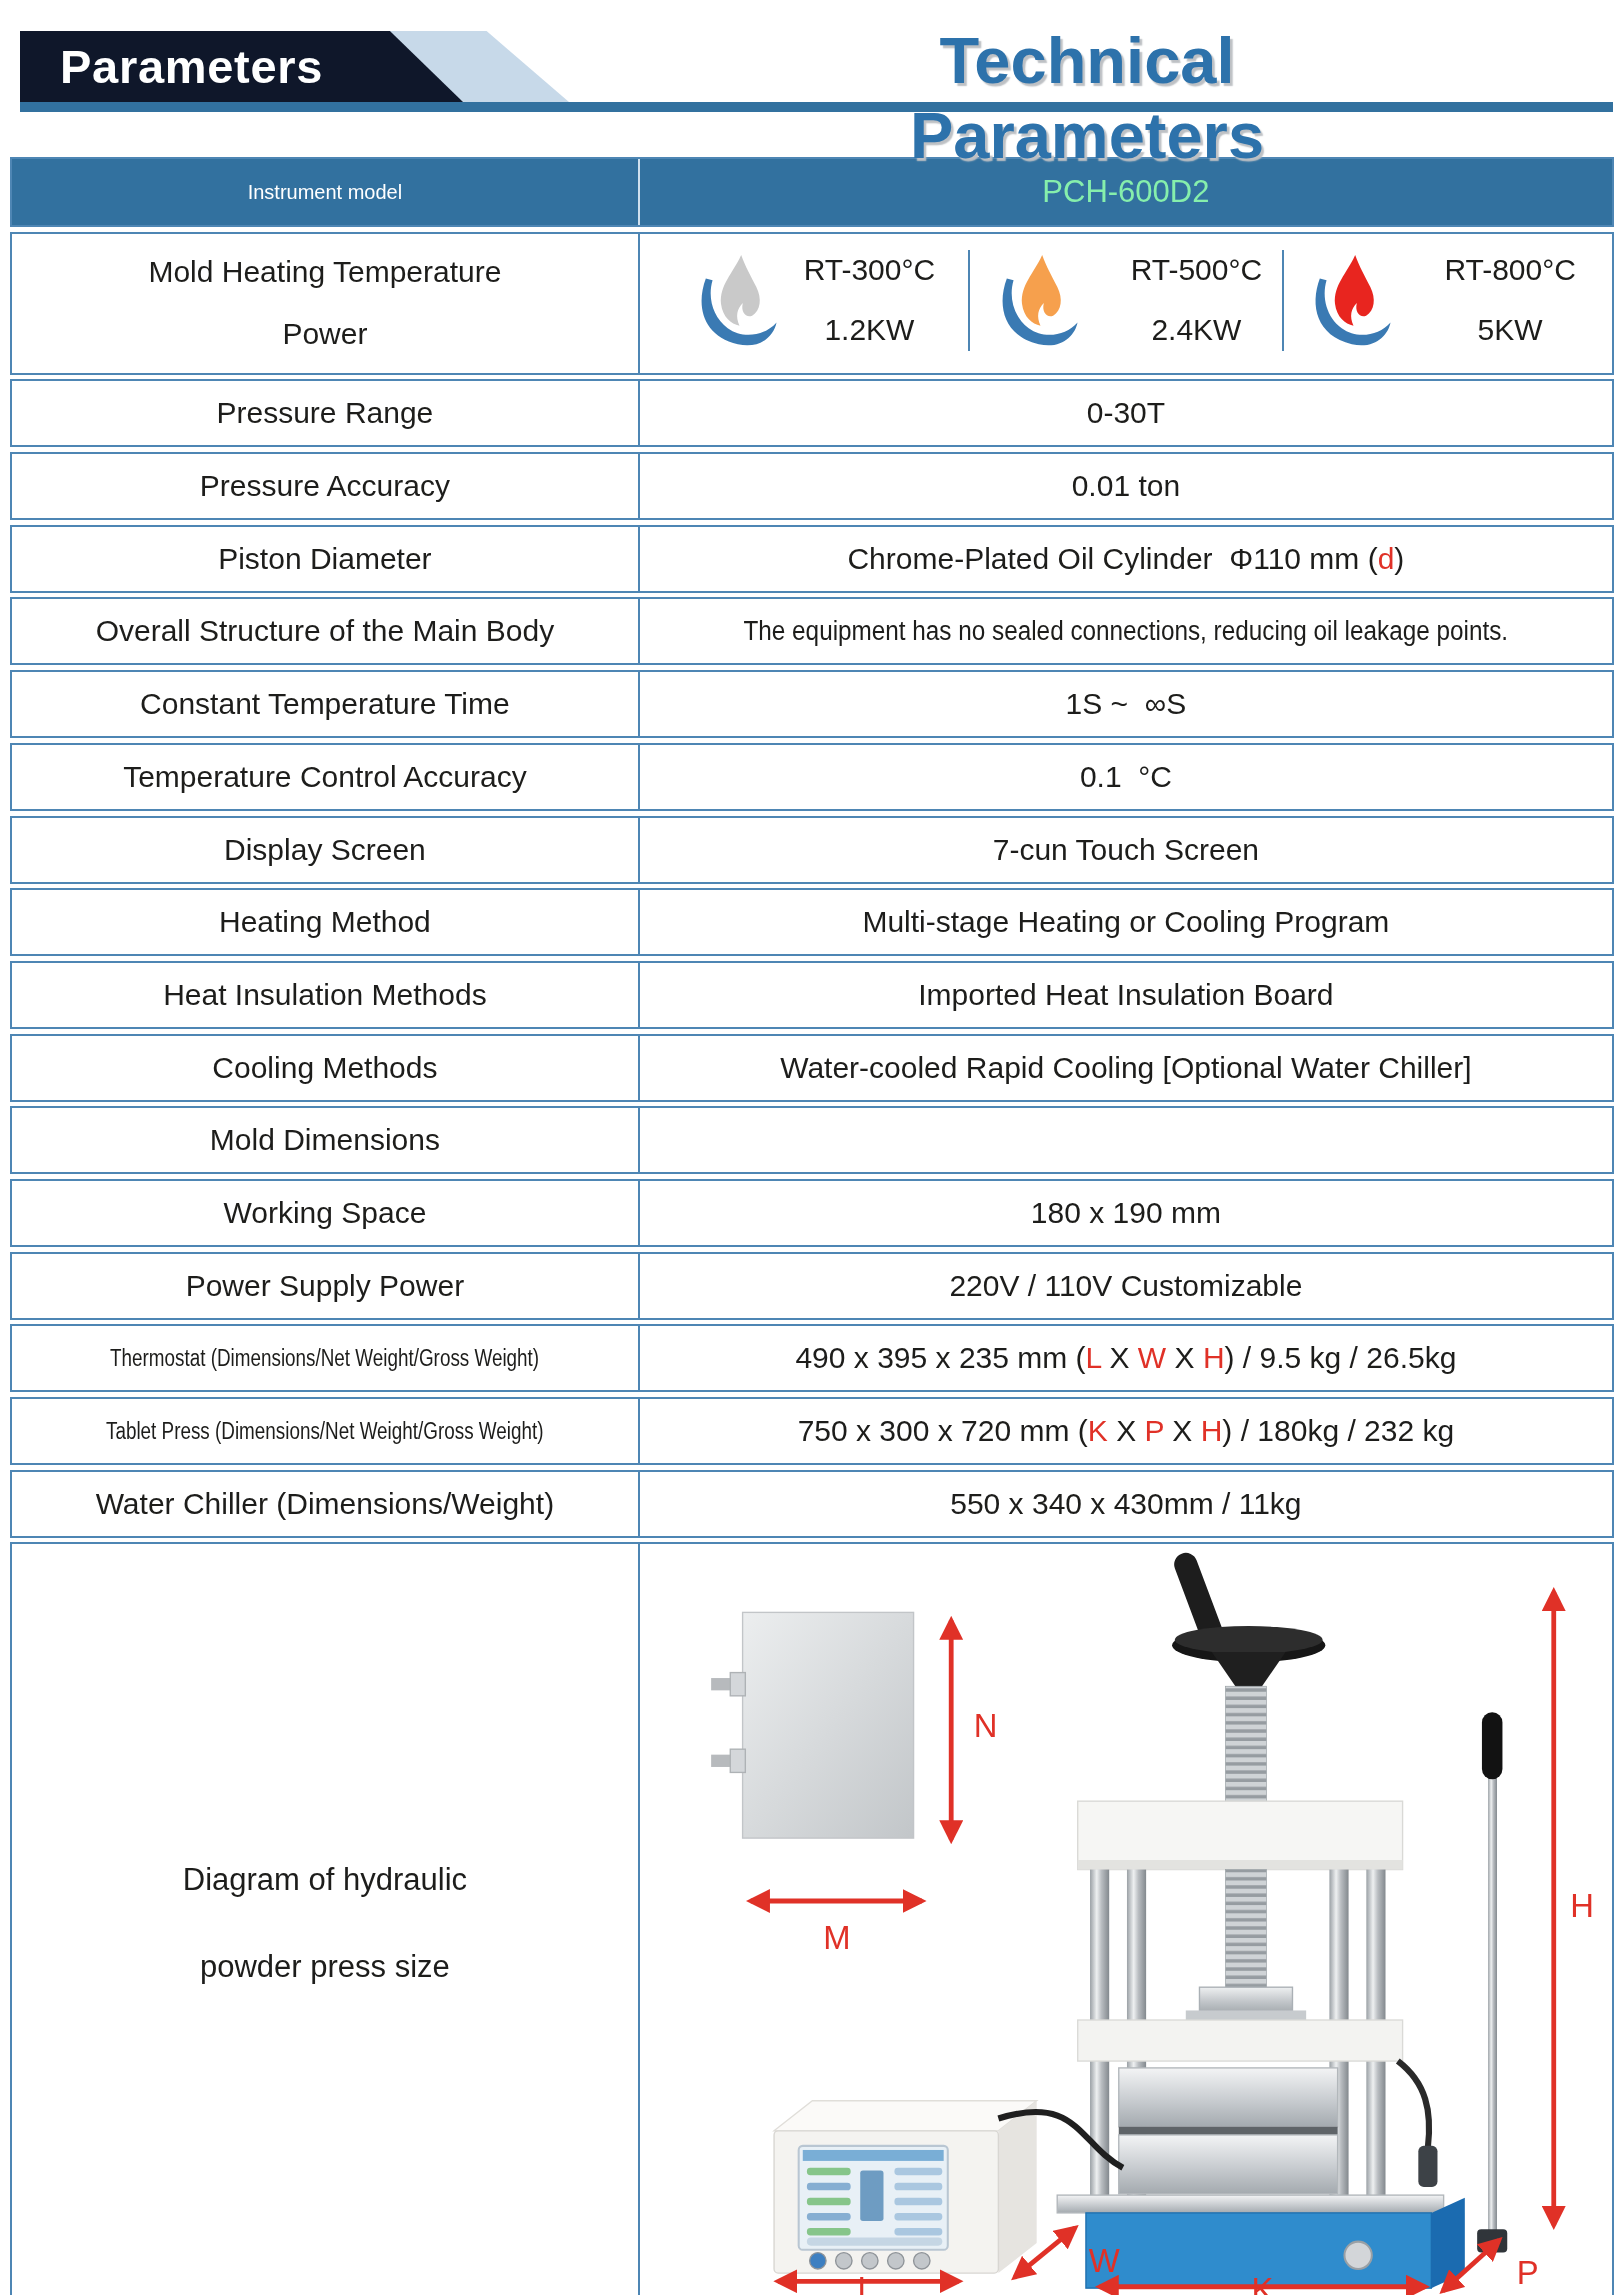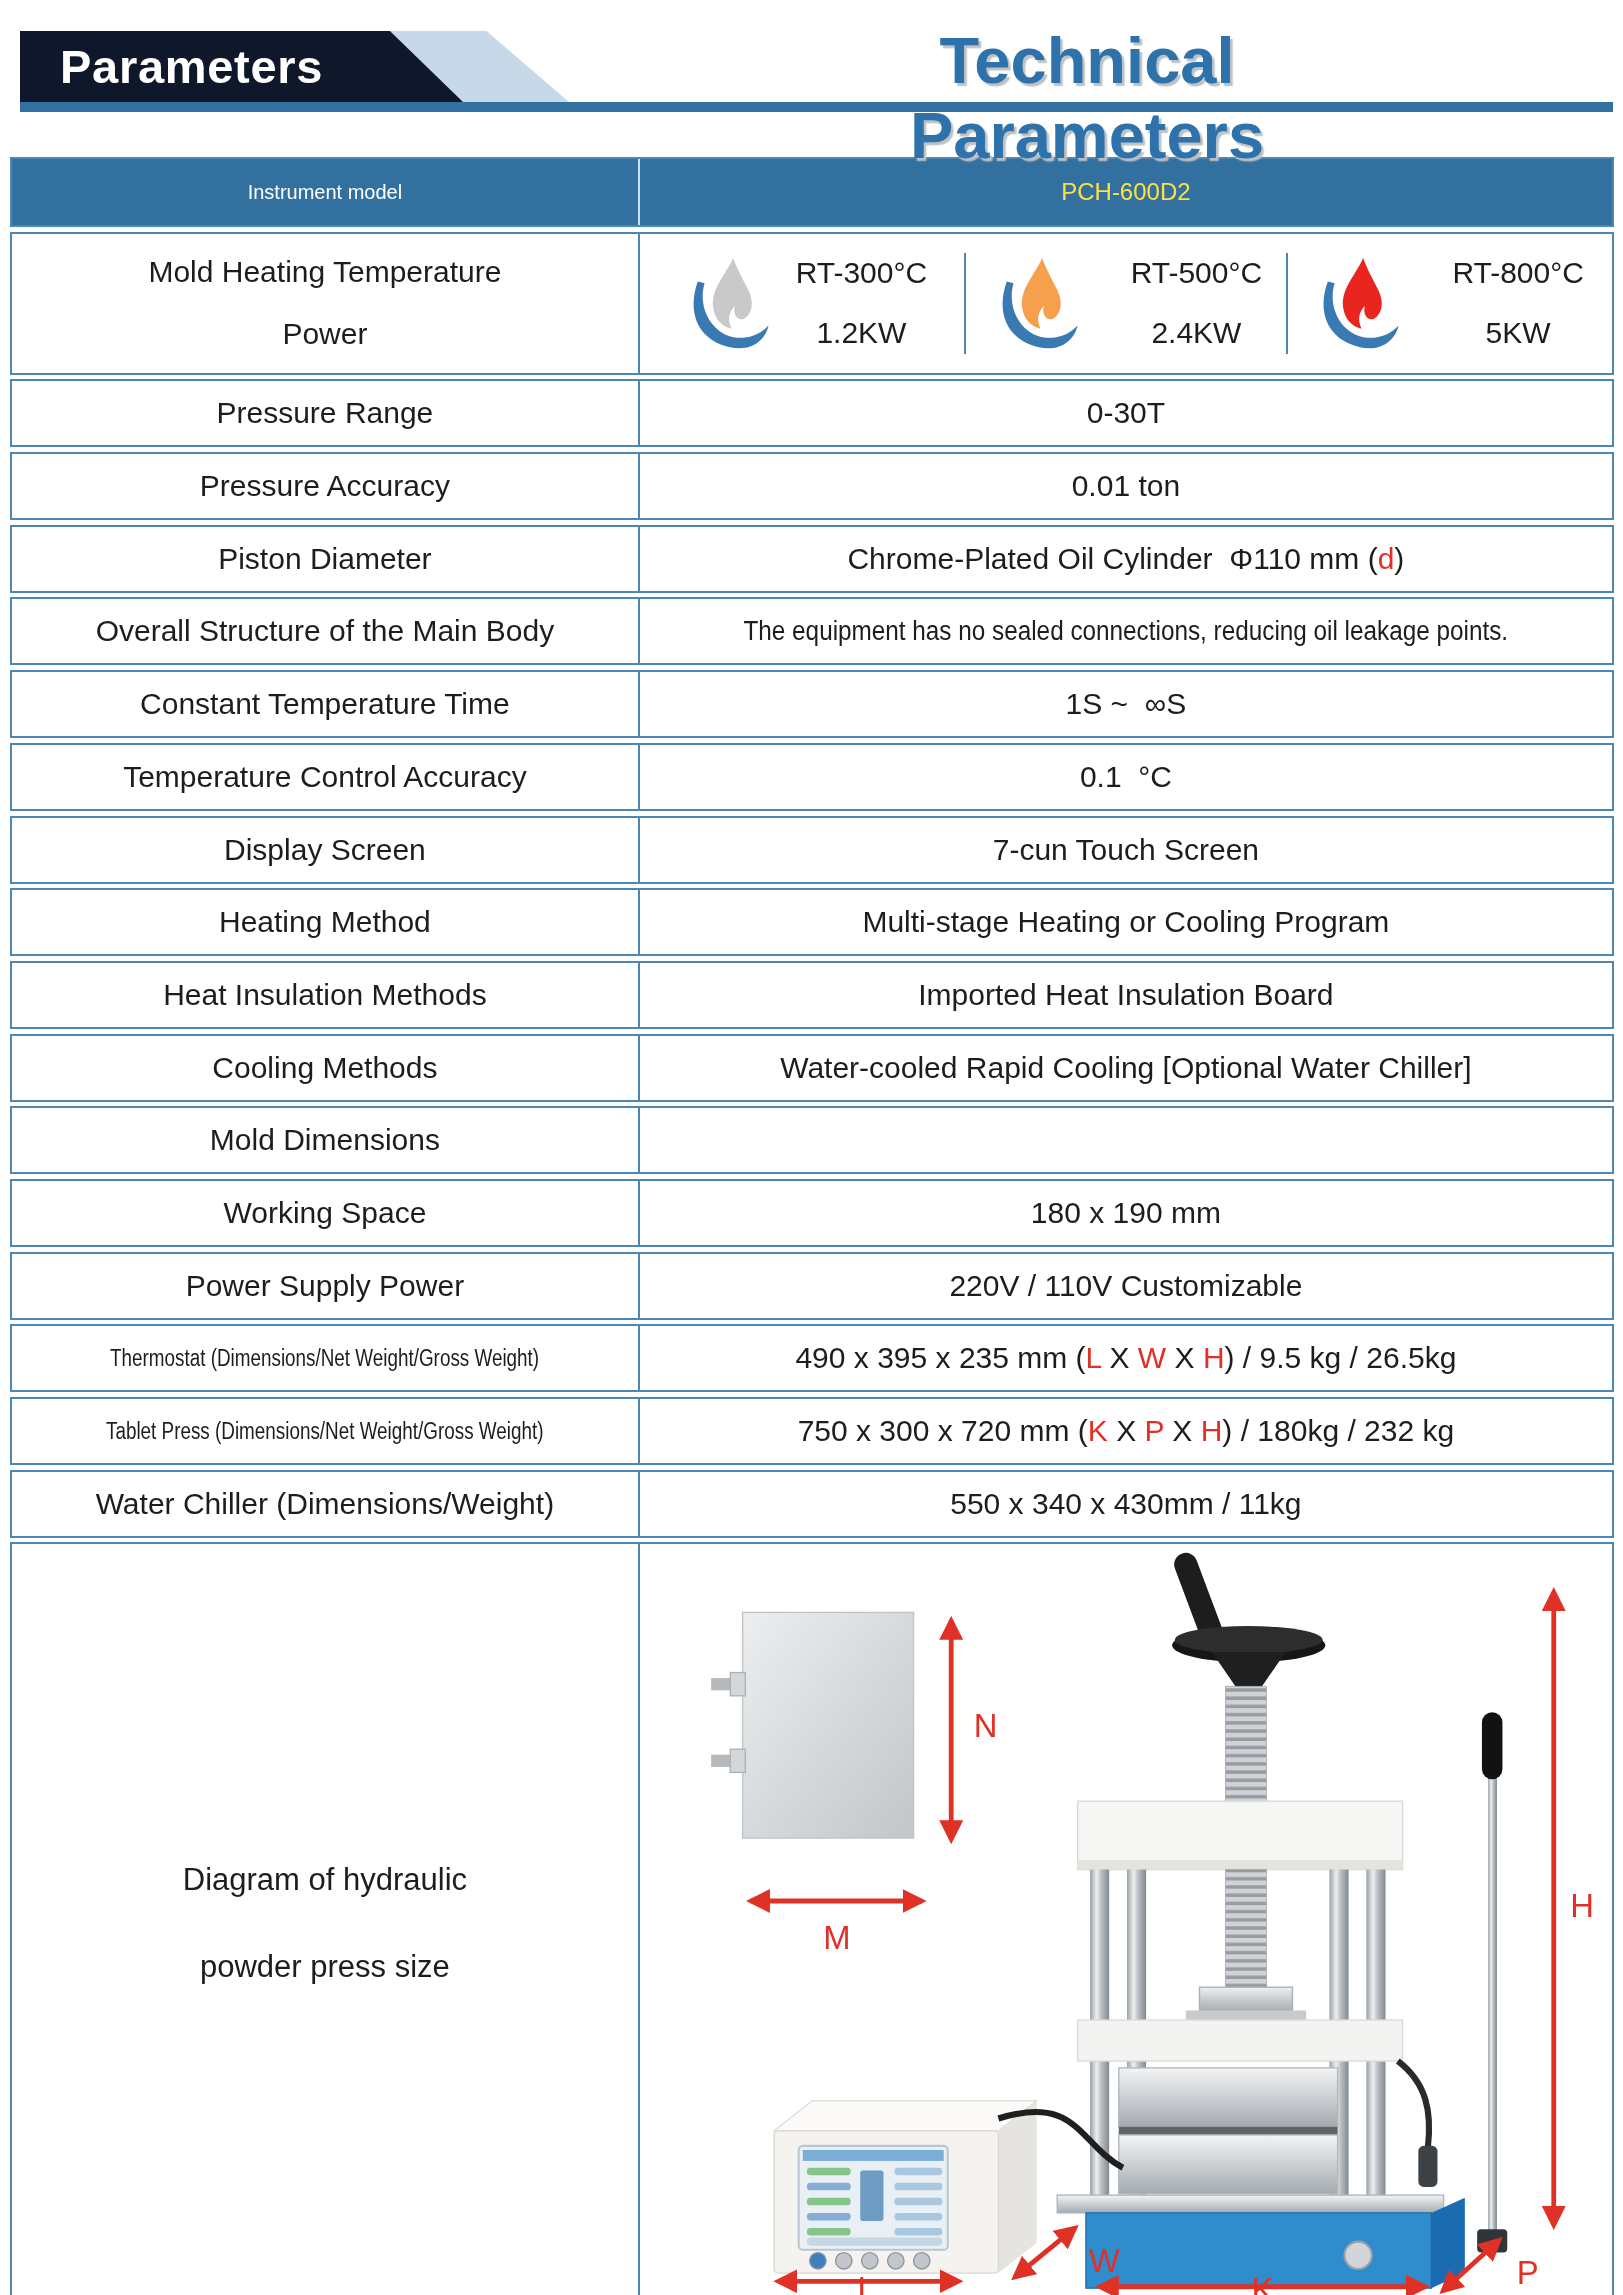--- a/index.html
+++ b/index.html
@@ -23,29 +23,29 @@
     display:flex; flex-direction:column; gap:4.7px; }
   .row { display:flex; flex:0 0 68px; border:2.7px solid #4e86b4; background:#ffffff; }
   .r-header { flex:0 0 70px; background:#32719f; color:#ffffff; }
   .r-temp { flex:0 0 143px; }
   .diagram-row { flex:1 1 auto; }
 
   .label-cell { width:39.3%; border-right:2.7px solid #4e86b4;
     display:flex; flex-direction:column; align-items:center; justify-content:center;
     text-align:center; font-size:30px; color:#1d1d1b; }
   .r-header .label-cell { border-right:2px solid #cfe0ee; color:#ffffff; font-size:20px; }
-  .r-header .value-cell { font-size:24px; color:#fde047; }
+  .r-header .value-cell { font-size:31px; color:#86efac; }
   .value-cell { flex:1; display:flex; align-items:center; justify-content:center;
     text-align:center; font-size:30px; color:#1d1d1b; }
 
   .lbl.small { font-size:23px; transform:scaleX(0.82); white-space:nowrap; }
   .val.condensed { font-size:27px; transform:scaleX(0.9); white-space:nowrap; }
 
   
-  .triple { padding:4px; align-items:center; }
+  .triple { padding:16px; align-items:flex-start; }
   .temp-cell { flex:1; display:flex; align-items:center; justify-content:center; gap:13.5px; }
   .temp-cell + .temp-cell { border-left:2.7px solid #4e86b4;gap:40px; }
   .flame-wrap { width:101px; height:101px; flex:0 0 auto; }
   .temp-texts { display:flex; flex-direction:column; gap:26px; align-items:center; font-size:30px; }
   .temp-label-gap { height:28px; }
 
   
   .diagram-label div { font-size:31px; }
   .diagram-label .gap { height:51px; }
   .diagram-cell { padding:0; }

